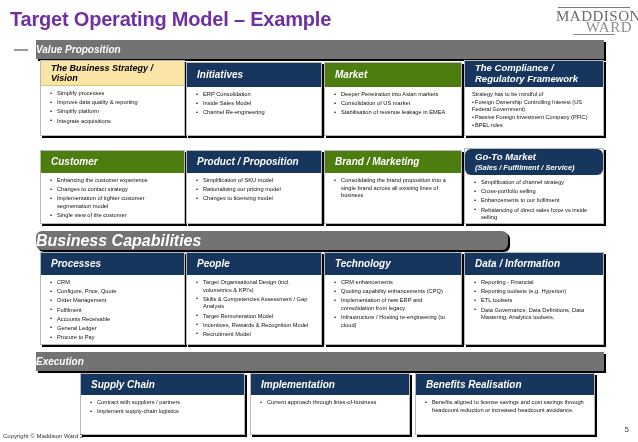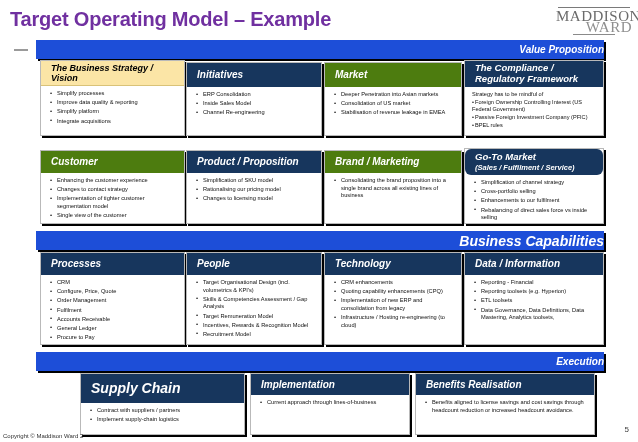--- a/index.html
+++ b/index.html
@@ -37,28 +37,26 @@
   .logo .l2{
     font-family:"Liberation Serif", serif;
     font-size:15px;color:#8f8f8f;line-height:13px;letter-spacing:.5px;
     margin-top:-3px;white-space:nowrap;
   }
   .logo .underline{width:42px;height:1px;background:#8a8a8a;margin:0 auto;}
 
   
   .banner{
     position:absolute;
-    background:#1d4ed8;
+    background:#737373;
     color:#ffffff;
     font-style:italic;font-weight:bold;
     display:flex;align-items:center;
     box-shadow:2px 2px 0 #000;
-    padding-left:16px;
     box-sizing:border-box;
-    justify-content:flex-end;
   }
   .tick{
     position:absolute;background:#9a9a9a;height:2px;width:14px;
   }
 
   
   .card{
     position:absolute;
     background:#ffffff;
     border:1px solid #b9b9b9;
@@ -218,21 +216,21 @@
       <div class="head-sub">(Sales / Fulfilment / Service)</div>
     </div>
     <ul class="bul">
       <li>Simplification of channel strategy</li>
       <li>Cross-portfolio selling</li>
       <li>Enhancements to our fulfilment</li>
       <li>Rebalancing of direct sales force vs inside selling</li>
     </ul>
   </div>
 
-  <div class="banner" style="left:36px;top:231px;width:568px;height:19px;font-size:14px;">
+  <div class="banner" style="left:36px;top:231px;width:472px;height:19px;font-size:16px;border-radius:6px;">
     <span>Business Capabilities</span>
   </div>
 
   <div class="card" style="left:40px;top:252px;width:145px;height:93px;">
     <div class="card-head head-navy" style="height:22px;font-size:10px;">
       <div>Processes</div>
     </div>
     <ul class="bul">
       <li>CRM</li>
       <li>Configure, Price, Quote</li>
@@ -280,21 +278,21 @@
       <li>ETL toolsets</li>
       <li>Data Governance, Data Definitions, Data Mastering, Analytics toolsets,</li>
     </ul>
   </div>
 
   <div class="banner" style="left:36px;top:352px;width:568px;height:19px;font-size:10px;">
     <span>Execution</span>
   </div>
 
   <div class="card" style="left:80px;top:373px;width:165px;height:62px;">
-    <div class="card-head head-navy" style="height:29px;font-size:14px;">
+    <div class="card-head head-navy" style="height:21px;font-size:10px;">
       <div>Supply Chain</div>
     </div>
     <ul class="bul">
       <li>Contract with suppliers / partners</li>
       <li>Implement supply-chain logistics</li>
     </ul>
   </div>
 
   <div class="card" style="left:250px;top:373px;width:160px;height:62px;">
     <div class="card-head head-navy" style="height:21px;font-size:10px;">

